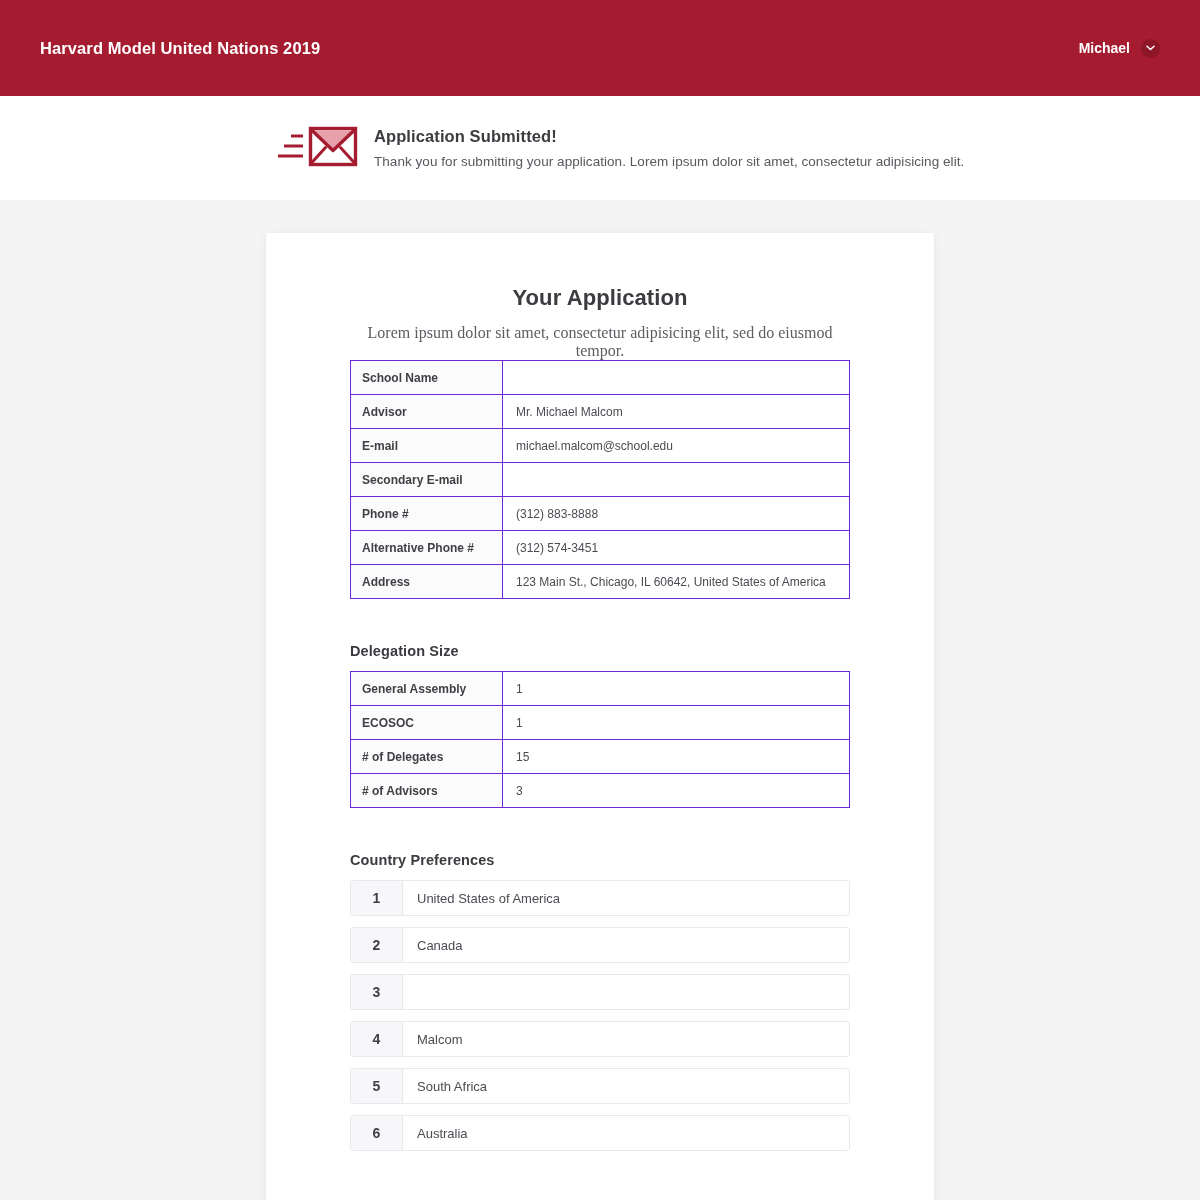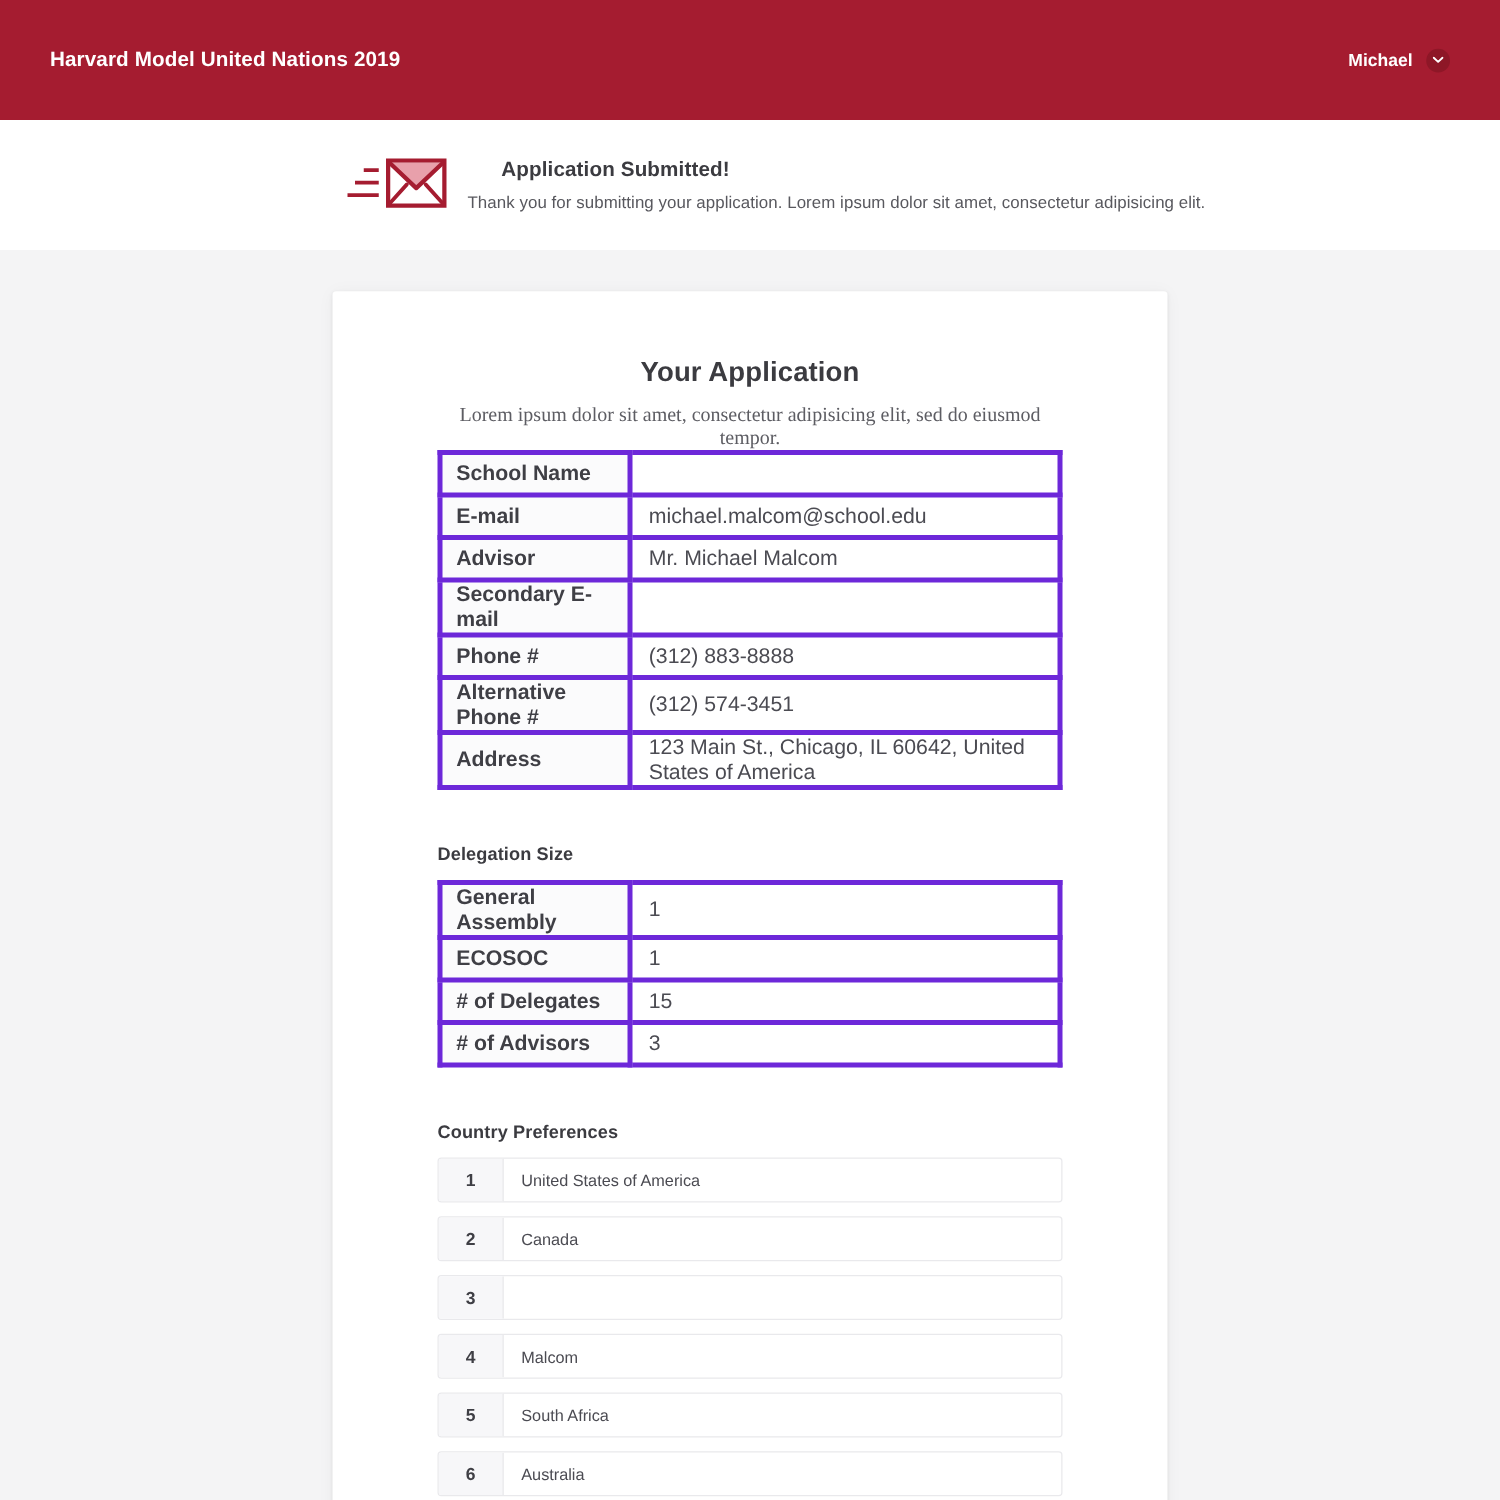--- a/index.html
+++ b/index.html
@@ -72,21 +72,20 @@
     align-items: center;
     justify-content: center;
   }
   .notice-text { padding-left: 4px; }
   .notice-title {
     font-size: 16.5px;
     font-weight: bold;
     color: #3b3b40;
     margin-bottom: 8px;
     letter-spacing: .1px;
-    margin-left: 27px;
   }
   .notice-sub {
     font-size: 13.5px;
     color: #58585e;
     letter-spacing: .05px;
   }
 
   
   .page-wrap {
     padding: 33px 0 0 0;
@@ -127,22 +126,22 @@
   }
   .section-head.spaced { margin-top: 44px; }
 
   
   table.kv {
     width: 100%;
     border-collapse: collapse;
     table-layout: fixed;
   }
   table.kv td {
-    border: 4px solid #6d28d9;
-    font-size: 17px;
+    border: 1px solid #6d28d9;
+    font-size: 12px;
     height: 34px;
     vertical-align: middle;
   }
   table.kv td.k {
     width: 152px;
     padding: 0 0 0 11px;
     font-weight: bold;
     color: #3f3f45;
     background: #fbfbfc;
   }
@@ -231,26 +230,26 @@
     <div class="card-title">Your Application</div>
     <div class="card-sub">Lorem ipsum dolor sit amet, consectetur adipisicing elit, sed do eiusmod tempor.</div>
 
     <table class="kv">
       <tbody>
         <tr>
           <td class="k">School Name</td>
           <td class="v"></td>
         </tr>
         <tr>
+          <td class="k">Advisor</td>
+          <td class="v">Mr. Michael Malcom</td>
+        </tr>
+        <tr>
           <td class="k">E-mail</td>
           <td class="v">michael.malcom@school.edu</td>
-        </tr>
-        <tr>
-          <td class="k">Advisor</td>
-          <td class="v">Mr. Michael Malcom</td>
         </tr>
         <tr>
           <td class="k">Secondary E-mail</td>
           <td class="v"></td>
         </tr>
         <tr>
           <td class="k">Phone #</td>
           <td class="v">(312) 883-8888</td>
         </tr>
         <tr>

